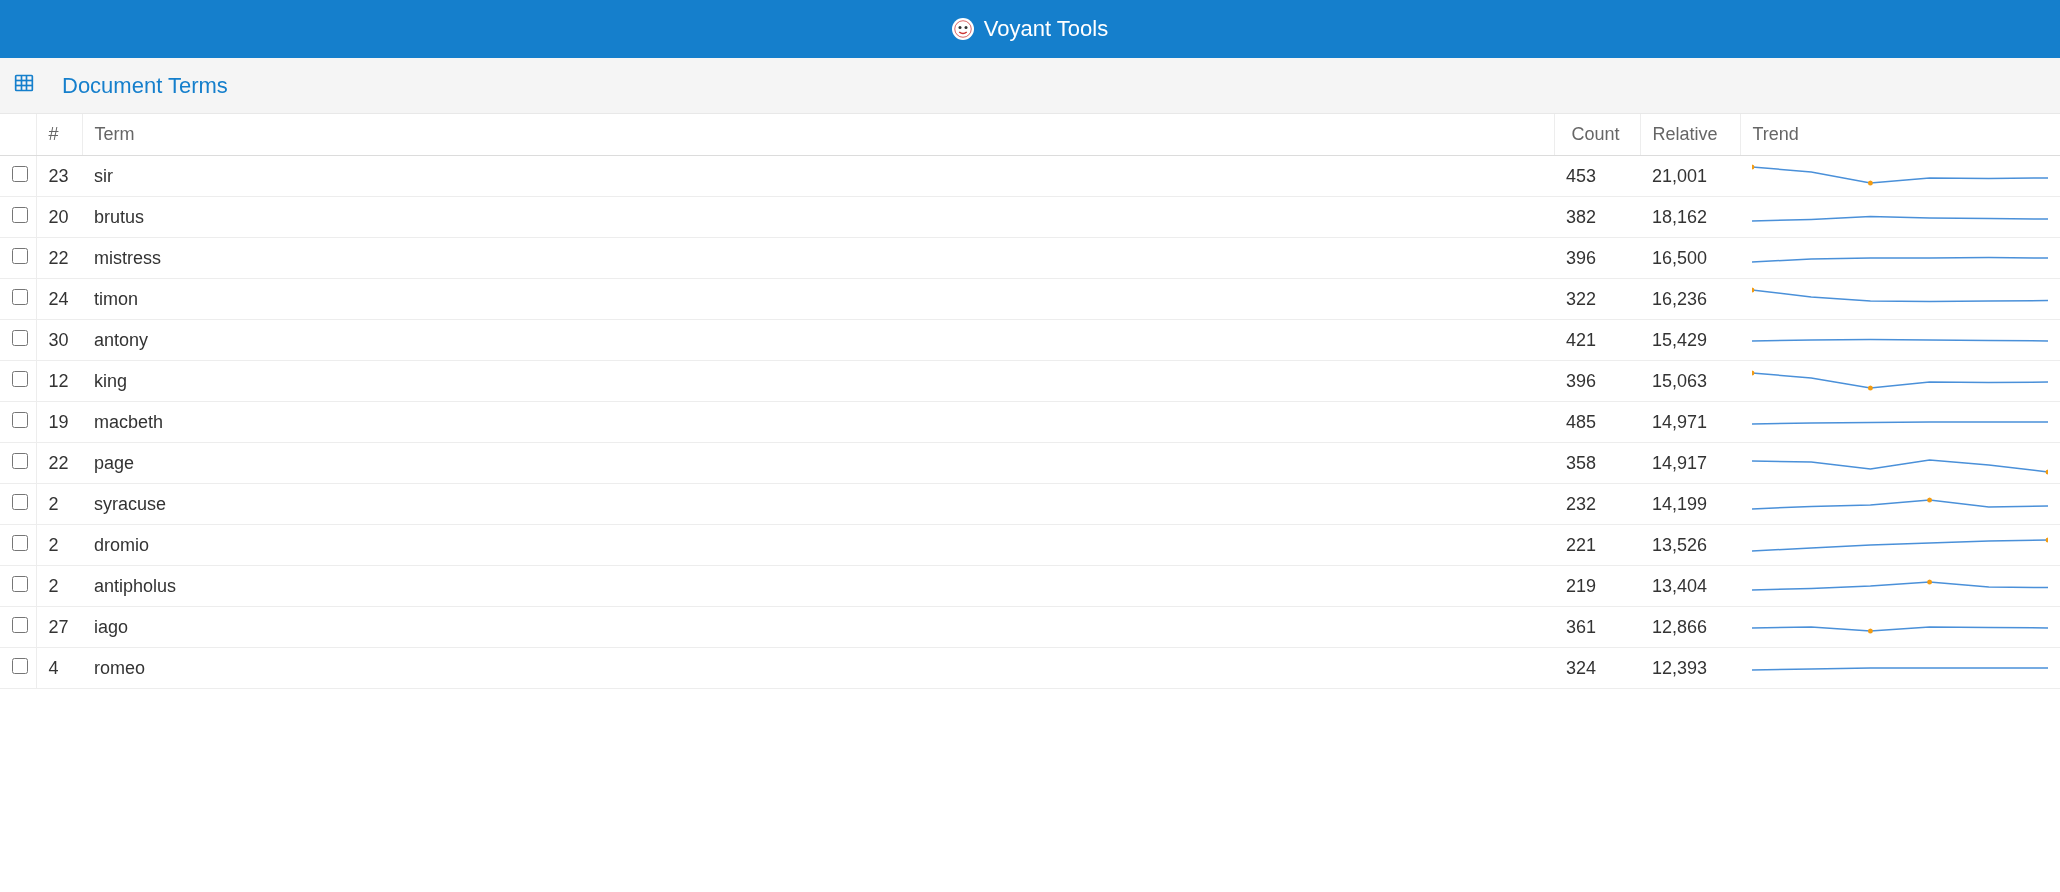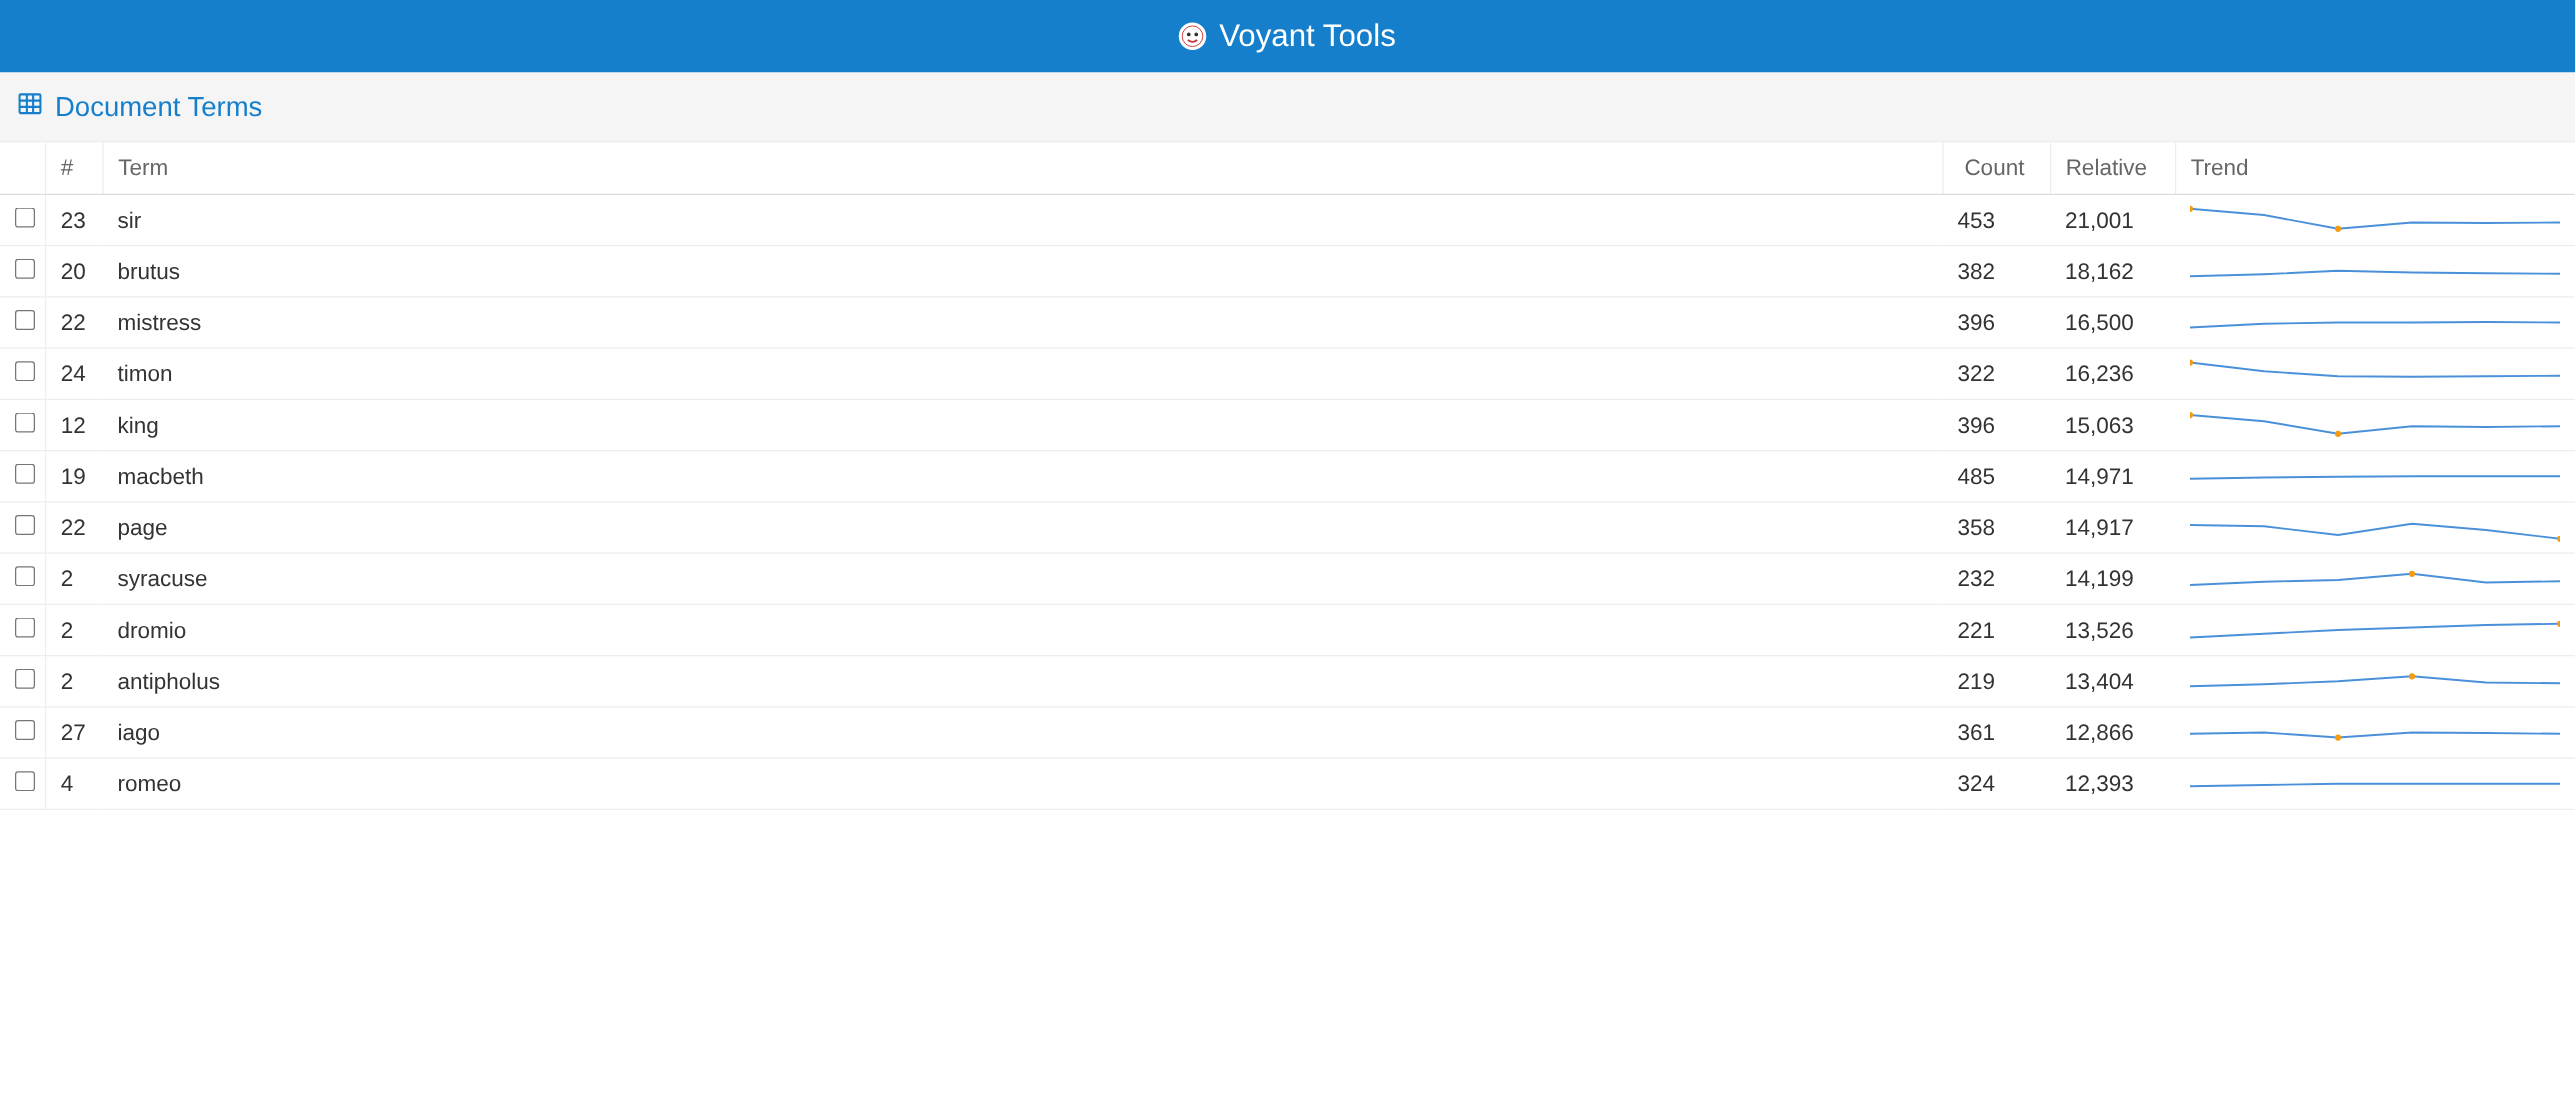--- a/index.html
+++ b/index.html
@@ -1,20 +1,20 @@
 <!DOCTYPE html>
 <html><head>
 <meta charset="utf-8">
 <style>
   * { box-sizing: border-box; margin: 0; padding: 0; }
   html, body { width: 100%; height: 100%; font-family: -apple-system, "Helvetica Neue", Helvetica, Arial, sans-serif; font-size: 19px; color: #444; background: #fff; }
   .header { background: #157fcc; color: #fff; height: 58px; display: flex; align-items: center; justify-content: center; gap: 10px; }
-  .header-title { font-size: 25px; font-weight: 400; color: #fff; }
+  .header-title { font-size: 22px; font-weight: 400; color: #fff; }
   .logo { width: 22px; height: 22px; border-radius: 50%; background: #fff; display: inline-flex; align-items: center; justify-content: center; font-size: 14px; }
-  .panel-head { background: #f5f5f5; border-bottom: 1px solid #e8e8e8; height: 56px; display: flex; align-items: center; padding: 13px 14px; gap: 10px; }
+  .panel-head { background: #f5f5f5; border-bottom: 1px solid #e8e8e8; height: 56px; display: flex; align-items: center; padding: 13px 14px; gap: 28px; }
   .panel-title { color: #157fcc; font-size: 22px; font-weight: 400; }
   .grid-icon { color: #157fcc; }
   table { width: 100%; border-collapse: collapse; table-layout: fixed; }
   thead th { text-align: left; font-weight: 400; color: #666; font-size: 18px; padding: 10px 12px; border-bottom: 1px solid #dcdcdc; border-right: 1px solid #ededed; background: #fff; }
   thead th:last-child { border-right: none; }
   tbody td { padding: 8px 12px; border-bottom: 1px solid #ededed; font-size: 18px; color: #333; vertical-align: middle; height: 38px; }
   .col-chk { width: 36px; text-align: center; }
   .col-num { width: 46px; }
   .col-term { width: auto; }
   .col-count { width: 86px; padding-left: 17px; }
@@ -121,20 +121,32 @@
         <td>16,236</td>
         <td>
           <svg class="spark" viewBox="0 0 300 24" preserveAspectRatio="none">
             <polyline points="0.0,3.0 60.0,10.0 120.0,14.0 180.0,14.4 240.0,14.0 300.0,13.6"></polyline>
             <circle cx="0" cy="3" r="2.5"></circle>
           </svg>
         </td>
       </tr>
       <tr>
         <td class="col-chk"><input type="checkbox" class="row-chk" style=""></td>
+        <td>30</td>
+        <td>antony</td>
+        <td>421</td>
+        <td>15,429</td>
+        <td>
+          <svg class="spark" viewBox="0 0 300 24" preserveAspectRatio="none">
+            <polyline points="0.0,13.0 60.0,12.0 120.0,11.6 180.0,12.0 240.0,12.4 300.0,13.0"></polyline>
+          </svg>
+        </td>
+      </tr>
+      <tr>
+        <td class="col-chk"><input type="checkbox" class="row-chk" style=""></td>
         <td>12</td>
         <td>king</td>
         <td>396</td>
         <td>15,063</td>
         <td>
           <svg class="spark" viewBox="0 0 300 24" preserveAspectRatio="none">
             <polyline points="0.0,4.0 60.0,9.0 120.0,19.0 180.0,13.0 240.0,13.6 300.0,13.0"></polyline>
             <circle cx="0" cy="4" r="2.5"></circle>
             <circle cx="120" cy="19" r="2.5"></circle>
           </svg>

